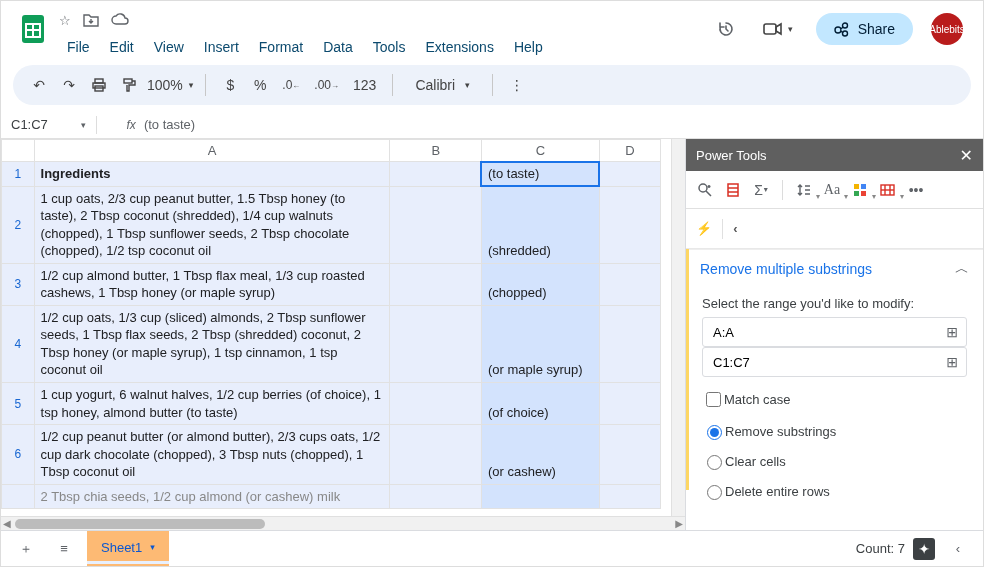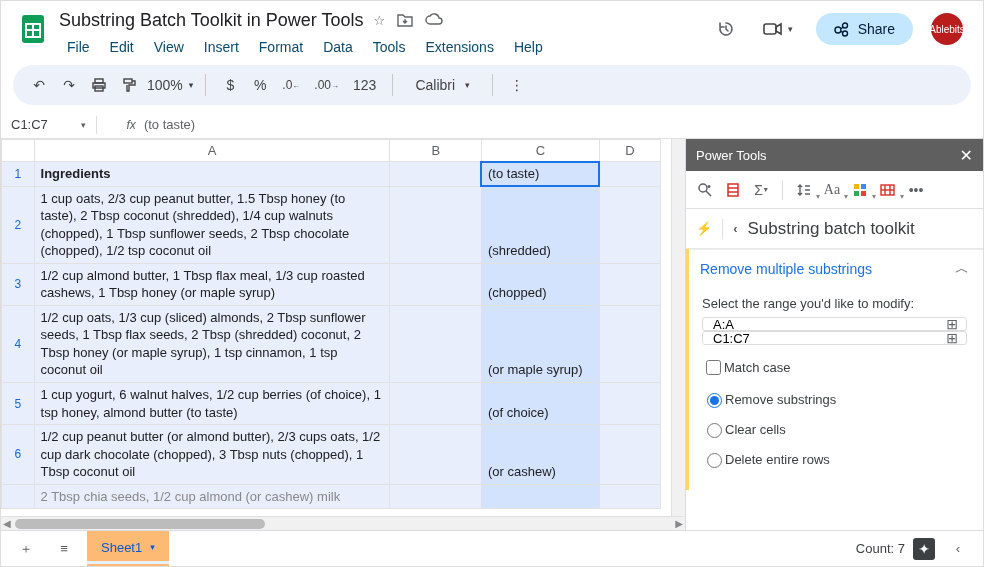--- a/index.html
+++ b/index.html
@@ -66,21 +66,21 @@
   .panel-nav { height:40px; display:flex; align-items:center; padding:0 10px; gap:10px; border-bottom:1px solid #e8e8e8;}
   .panel-nav .bolt { color:#888; }
   .panel-nav .back { color:#555; cursor:pointer; font-weight:bold;}
   .panel-nav .crumb { font-size:17px; color:#3c4043;}
   .panel-body { flex:1; overflow:auto; padding:0; position:relative;}
   .yellow-strip { position:absolute; left:0; top:0; bottom:40px; width:3px; background:#fdd663;}
   .section-h { display:flex; align-items:center; justify-content:space-between; padding:10px 14px 8px 14px; color:#1a73e8; font-size:14px; font-weight:500; cursor:pointer; border-top:1px solid #eee;}
   .section-h .chev { color:#5f6368;}
   .form { padding:0 16px; font-size:13px; color:#3c4043;}
   .form label.lbl { display:block; margin:10px 0 6px; color:#3c4043; font-size:13px;}
-  .range-input { display:flex; align-items:center; border:1px solid #dadce0; border-radius:3px; height:14px; padding:0 4px 0 8px;}
+  .range-input { display:flex; align-items:center; border:1px solid #dadce0; border-radius:3px; height:30px; padding:0 4px 0 8px;}
   .range-input input { border:none; outline:none; flex:1; font-size:13px; font-family:inherit; background:transparent;}
   .range-input .grid-icon { color:#5f6368; font-size:14px; cursor:pointer; padding:0 4px;}
   .check-row, .radio-row { display:flex; align-items:center; gap:0; margin:12px 0; font-size:13px; color:#3c4043;}
   .check-row input, .radio-row input { accent-color:#1a73e8; width:15px; height:15px;}
   
   .tabbar { height:36px; border-top:1px solid #dadce0; display:flex; align-items:center; padding:0 10px; gap:8px; font-size:13px;}
   .tabbar .tbtn { width:30px; height:28px; display:flex; align-items:center; justify-content:center; color:#5f6368; cursor:pointer; border-radius:4px;}
   .tab { display:flex; align-items:center; gap:8px; padding:0 14px; height:36px; color:#0b57d0; border-bottom:3px solid transparent;}
   .tab.active { background:#fdba74; border-bottom-color:transparent; border-top:0; border-radius:0; position:relative;}
   .tab.active::after { content:""; position:absolute; left:0; right:0; bottom:0; height:3px; background:#e8f0fe;}
@@ -98,21 +98,20 @@
     <div class="logo">
       <svg viewBox="0 0 32 32">
           <rect x="5" y="2" width="22" height="28" rx="3" fill="#0f9d58"></rect>
           <rect x="9" y="11" width="14" height="13" fill="none" stroke="#fff" stroke-width="2"></rect>
           <line x1="9" y1="17" x2="23" y2="17" stroke="#fff" stroke-width="2"></line>
           <line x1="16" y1="11" x2="16" y2="24" stroke="#fff" stroke-width="2"></line>
         </svg>
     </div>
     <div class="title-block">
       <div class="title-row">
-        <span class="doc-title">Substring Batch Toolkit in Power Tools</span>
         <div class="title-icons">
           <span>☆</span>
           <span>
               <svg width="16" height="14" viewBox="0 0 16 14">
                 <path d="M1 2h5l2 2h7v9H1z" fill="none" stroke="#5f6368" stroke-width="1.4"></path>
                 <path d="M8 6v4M6 8l2 2 2-2" fill="none" stroke="#5f6368" stroke-width="1.4"></path>
               </svg>
             </span>
           <span>
               <svg width="18" height="14" viewBox="0 0 18 14">
@@ -326,21 +325,20 @@
               <line x1="5" y1="2" x2="5" y2="12" stroke="#d93025" stroke-width="1.4"></line>
               <line x1="10" y1="2" x2="10" y2="12" stroke="#d93025" stroke-width="1.4"></line>
             </svg>
           </span>
         <span class="picon">•••</span>
       </div>
       <div class="panel-nav">
         <span class="bolt">⚡</span>
         <span style="width:1px;height:20px;background:#e0e0e0;"></span>
         <span class="back">‹</span>
-        <span class="crumb">Substring batch toolkit</span>
       </div>
       <div class="panel-body">
         <div class="yellow-strip"></div>
         <div class="section-h">
           <span>Remove multiple substrings</span>
           <span class="chev">︿</span>
         </div>
         <div class="form">
           <label class="lbl">Select the range you'd like to modify:</label>
           <div class="range-input">

